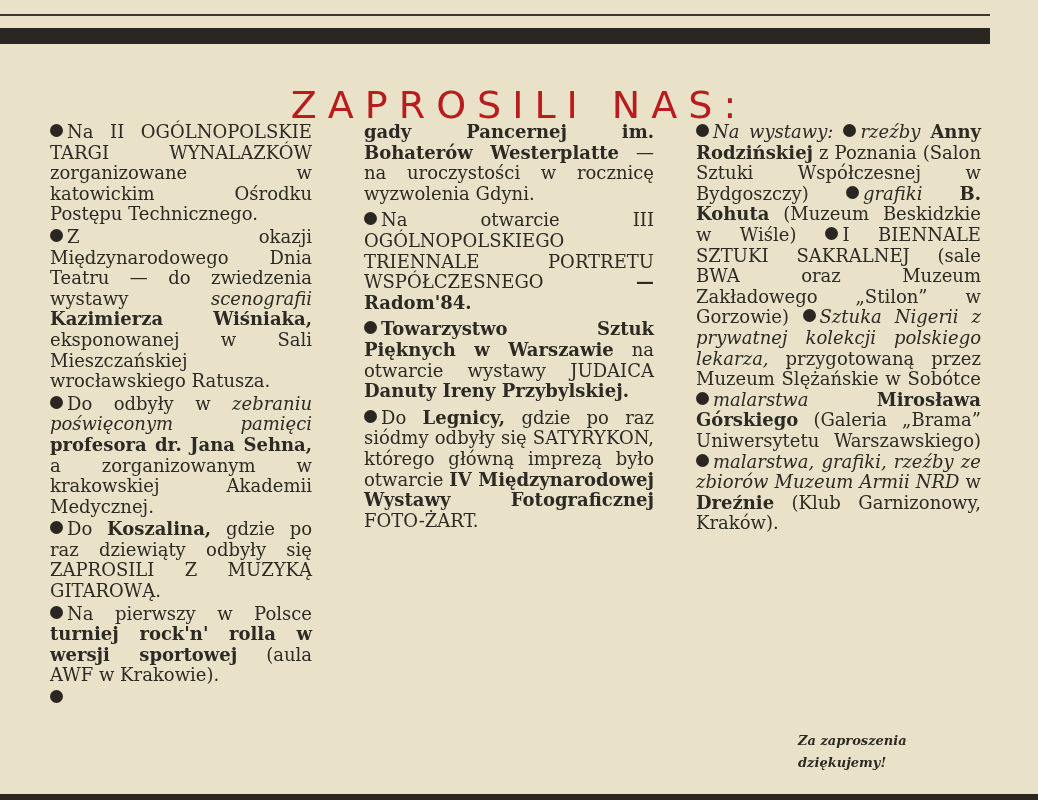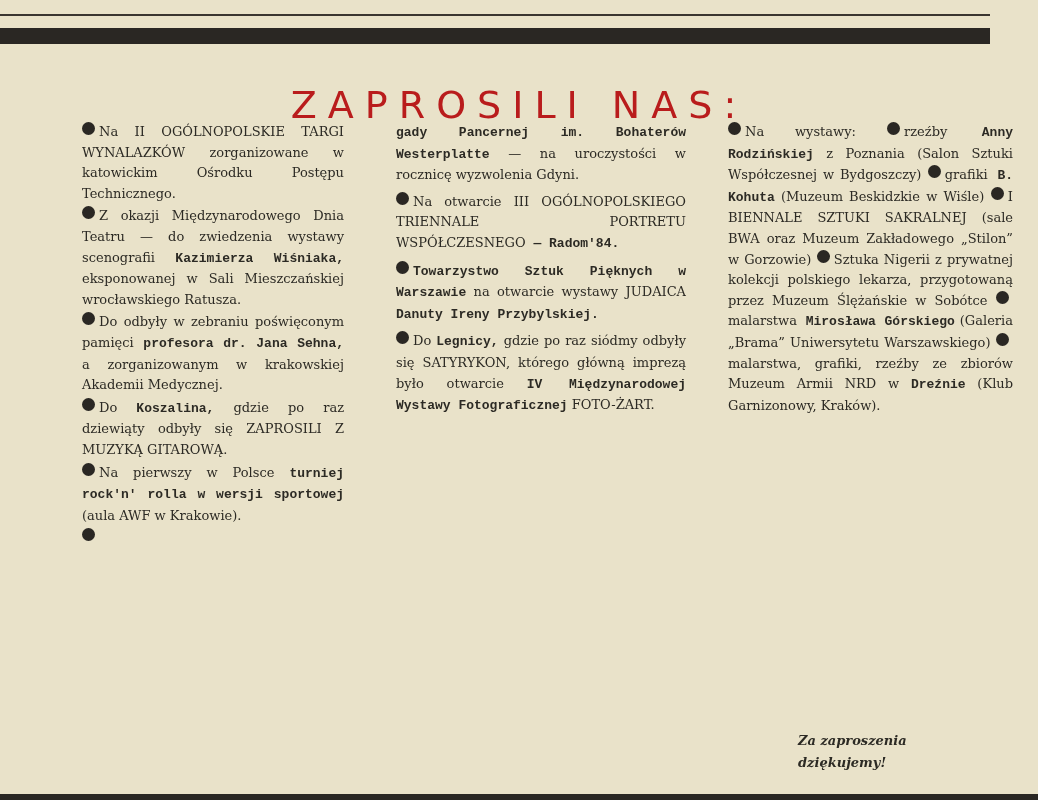--- a/index.html
+++ b/index.html
@@ -13,30 +13,30 @@
   .rule-thin { position: absolute; left: 0; top: 14px; width: 990px; height: 2px; background: #3a3630; }
   .rule-thick { position: absolute; left: 0; top: 28px; width: 990px; height: 16px; background: #2a2723; }
   .rule-bottom { position: absolute; left: 0; top: 794px; width: 1038px; height: 6px; background: #2a2723; }
   .title {
     position: absolute; left: 0; top: 58px; width: 1038px; text-align: center;
     font-family: "DejaVu Sans", "Liberation Sans", sans-serif;
     font-size: 38px; letter-spacing: 11px; font-weight: normal; color: #b91c1c;
   }
   .col {
     position: absolute; top: 122px; width: 262px;
-    font-size: 13px; line-height: 20.6px; font-weight: bold;
-    text-align: justify; hyphens: manual; margin-left: 32px;
+    font-size: 18px; line-height: 20.6px; font-weight: bold;
+    text-align: justify; hyphens: manual;
   }
   .col1 { left: 50px; }
   .col2 { left: 364px; width: 290px; }
   .col3 { left: 696px; width: 285px; }
   .p { margin: 0 0 2px 0; text-indent: 0; }
   .reg { font-weight: normal; }
-  .b { font-weight: bold; font-family: Liberation Mono, monospace; }
-  .i { font-weight: normal; }
+  .b { font-weight: bold; }
+  .i { font-style: italic; font-weight: normal; }
   .bullet { display: inline-block; width: 13px; height: 13px; border-radius: 50%; background: #2a2723; vertical-align: 1px; margin: 0 4px 0 0; }
   .thanks {
     position: absolute; left: 798px; top: 730px; width: 200px;
     font-style: italic; font-weight: bold; font-size: 13px; line-height: 22px;
   }
   .sp { margin-top: 6px; }
 </style>
 </head>
 <body>
 

